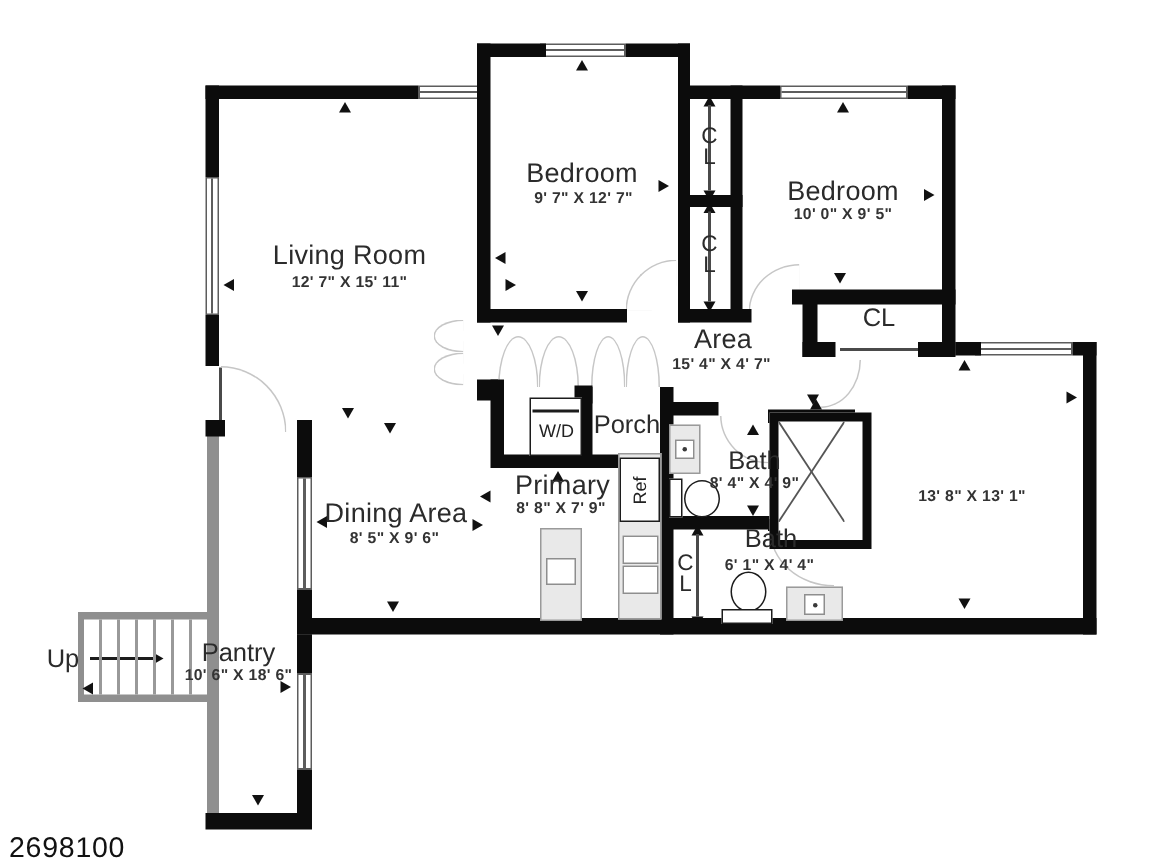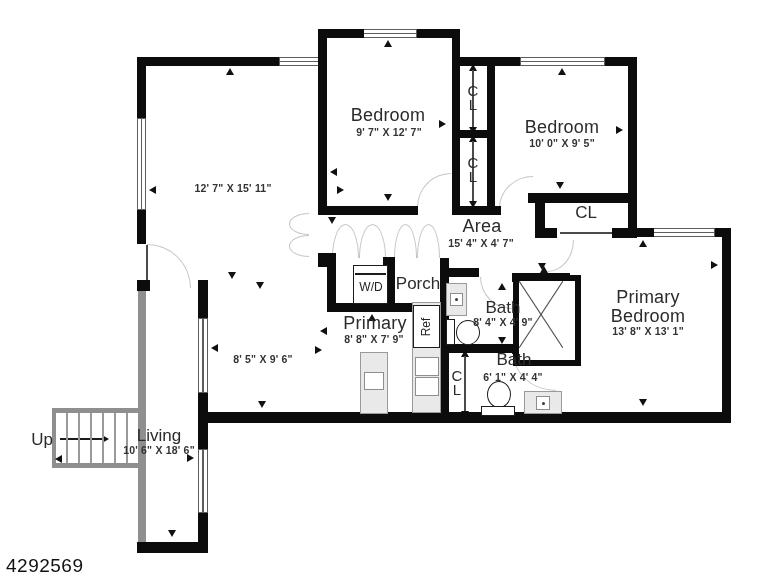--- a/index.html
+++ b/index.html
@@ -183,54 +183,55 @@
   <i class="fx-lite" style="left:536px;top:396px;width:14px;height:14px"></i>
   <i class="dot" style="left:542px;top:402px;width:3px;height:3px"></i>
 
   <div class="shower" style="left:513px;top:275px;width:56px;height:79px">
     <svg width="44" height="67" style="display:block">
       <line x1="0" y1="0" x2="44" y2="67" stroke="#555" stroke-width="1.2"></line>
       <line x1="44" y1="0" x2="0" y2="67" stroke="#555" stroke-width="1.2"></line>
     </svg>
   </div>
 
+  <div class="lbl name" style="left:233px;top:171px">Living Room</div>
   <div class="lbl dims" style="left:233px;top:189px">12' 7" X 15' 11"</div>
 
   <div class="lbl name" style="left:388px;top:116px">Bedroom</div>
   <div class="lbl dims" style="left:389px;top:133px">9' 7" X 12' 7"</div>
 
   <div class="lbl name" style="left:562px;top:128px">Bedroom</div>
   <div class="lbl dims" style="left:562px;top:144px">10' 0" X 9' 5"</div>
 
-  <div class="lbl name wrap2" style="left:648px;top:307px">Primary Bedroom</div>
   <div class="lbl dims" style="left:648px;top:332px">13' 8" X 13' 1"</div>
 
   <div class="lbl name" style="left:482px;top:227px">Area</div>
   <div class="lbl dims" style="left:481px;top:244px">15' 4" X 4' 7"</div>
 
+  <div class="lbl name" style="left:264px;top:343px">Dining Area</div>
   <div class="lbl dims" style="left:263px;top:360px">8' 5" X 9' 6"</div>
 
   <div class="lbl name" style="left:375px;top:324px">Primary</div>
   <div class="lbl dims" style="left:374px;top:340px">8' 8" X 7' 9"</div>
 
   <div class="lbl name-sm" style="left:503px;top:308px">Bath</div>
   <div class="lbl dims" style="left:503px;top:323px">8' 4" X 4' 9"</div>
 
   <div class="lbl name-sm" style="left:514px;top:360px">Bath</div>
   <div class="lbl dims" style="left:513px;top:378px">6' 1" X 4' 4"</div>
 
   <div class="lbl name-sm" style="left:418px;top:284px">Porch</div>
 
-  <div class="lbl name-sm" style="left:159px;top:436px">Living</div>
+  <div class="lbl name-sm" style="left:159px;top:436px">Pantry</div>
   <div class="lbl dims" style="left:159px;top:451px">10' 6" X 18' 6"</div>
 
   <div class="lbl appl" style="left:371px;top:288px">W/D</div>
   <div class="lbl appl rot" style="left:427px;top:327px">Ref</div>
 
   <div class="lbl stack" style="left:473px;top:98px">CL</div>
   <div class="lbl stack" style="left:473px;top:170px">CL</div>
   <div class="lbl name-sm" style="left:586px;top:213px">CL</div>
   <div class="lbl stack" style="left:457px;top:383px">CL</div>
 
   <div class="lbl name-sm" style="left:42px;top:440px">Up</div>
 
-  <div class="planid" style="left:6px;top:555px">4292569</div>
+  <div class="planid" style="left:6px;top:555px">2698100</div>
 </div>
 
 </body></html>

